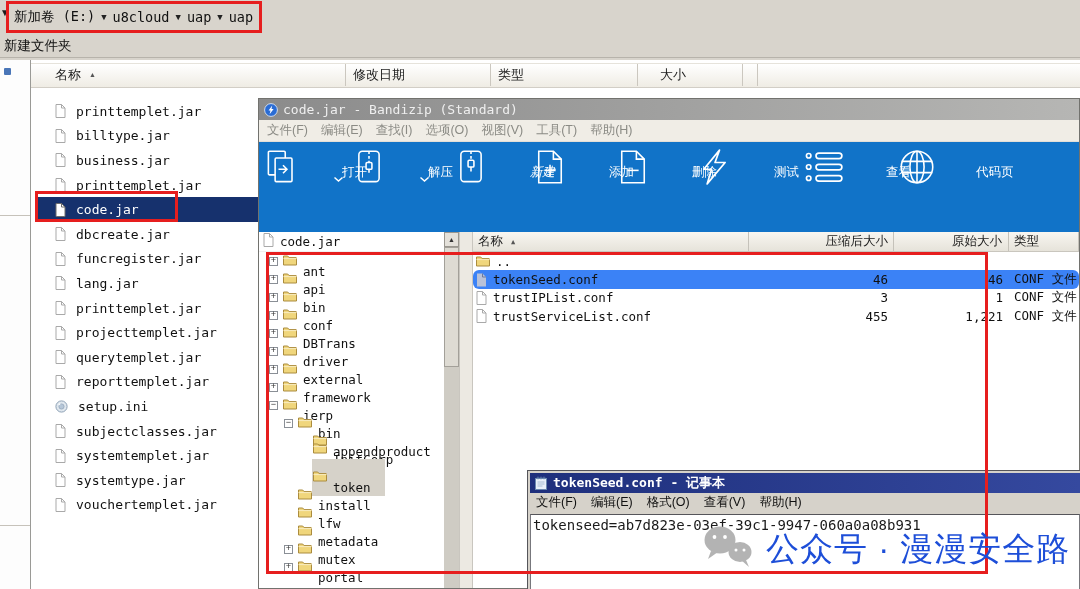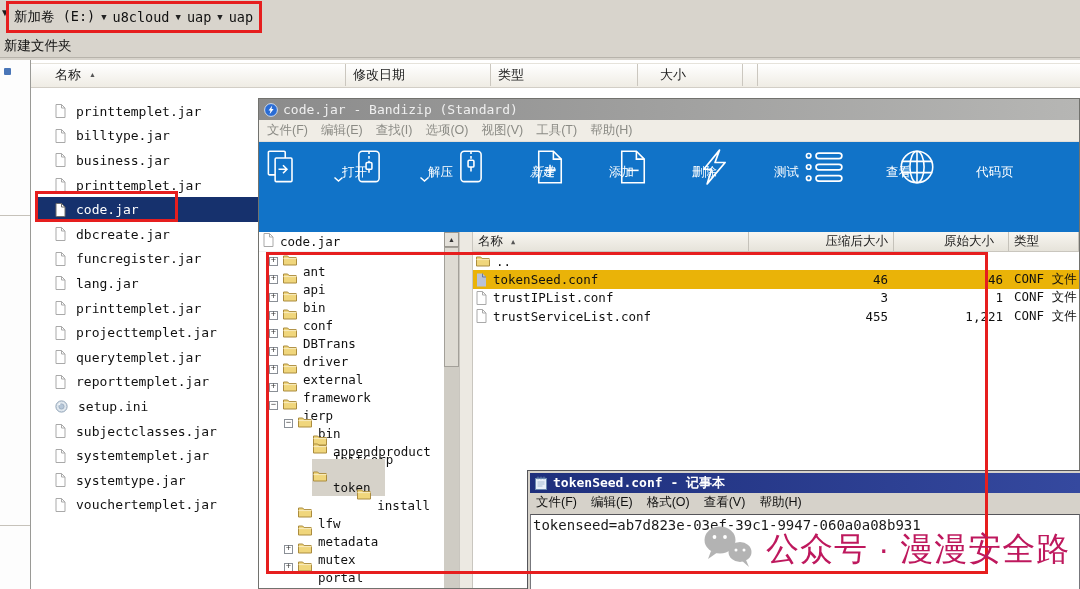--- a/index.html
+++ b/index.html
@@ -80,25 +80,25 @@
   #bz-scroll .sbtn{position:absolute;left:0;top:0;width:15px;height:15px;background:#e4e1da;
     border:1px solid #9a978f;box-sizing:border-box;font-size:7px;color:#333;text-align:center;line-height:13px;}
   #bz-scroll .sthumb{position:absolute;left:0;top:15px;width:15px;height:120px;background:#dedbd3;border:1px solid #a3a099;box-sizing:border-box;}
   #bz-split{width:12px;background:#ece9e2;border-left:1px solid #c9c6bf;border-right:1px solid #c9c6bf;}
   #bz-list{flex:1;background:#fff;display:flex;flex-direction:column;overflow:hidden;}
   .bz-lhead{height:19px;display:flex;background:linear-gradient(#f8f6f1,#e6e3da);border-bottom:1px solid #c9c6be;
     font-size:12.5px;color:#1c1c1c;align-items:center;flex:none;font-family:"DejaVu Sans Mono","Liberation Mono",monospace;}
   .lh{border-right:1px solid #c5c2ba;height:19px;display:flex;align-items:center;box-sizing:border-box;}
   .lh-name{flex:1;padding-left:5px;}
   .lh-comp{width:145px;justify-content:flex-end;padding-right:5px;}
-  .lh-orig{width:115px;justify-content:flex-end;padding-right:14px;}
+  .lh-orig{width:115px;justify-content:flex-end;padding-right:6px;}
   .lh-type{width:70px;padding-left:5px;}
   .bz-lrow{height:18.4px;display:flex;align-items:center;font-size:12.5px;color:#111;
     font-family:"DejaVu Sans Mono","Liberation Mono",monospace;flex:none;}
-  .bz-lrow.sel{background:#eab308;}
+  .bz-lrow.sel{background:#3b82f6;border-radius:6px;}
   .lc{height:100%;display:flex;align-items:center;box-sizing:border-box;}
   .lc-name{flex:1;padding-left:3px;}
   .lc-name .lic{margin-right:6px;display:flex;}
   .lc-comp{width:145px;justify-content:flex-end;padding-right:6px;}
   .lc-orig{width:115px;justify-content:flex-end;padding-right:6px;}
   .lc-type{width:70px;padding-left:5px;white-space:nowrap;}
 
   
   #notepad{position:absolute;left:527px;top:470px;width:556px;height:125px;z-index:20;
     background:#d6d2ca;border:1px solid #55555a;box-sizing:border-box;padding:2px;}
@@ -111,21 +111,21 @@
     border:1px solid #77777c;border-top-color:#55555a;
     font-family:"DejaVu Sans Mono","Liberation Mono",monospace;font-size:14px;color:#1a1a1a;
     padding:2px 0 0 2px;box-sizing:border-box;}
 
   
   .redbox{position:absolute;border:3px solid #e61e1e;z-index:50;box-sizing:border-box;}
   #rb1{left:6px;top:1px;width:256px;height:32px;}
   #rb2{left:35px;top:191px;width:143px;height:31px;}
   #rb3{left:266px;top:252px;width:722px;height:322px;}
   #watermark{position:absolute;left:702px;top:524px;z-index:60;display:flex;align-items:center;gap:12px;}
-  #watermark .wtext{font-size:33px;color:#be185d;letter-spacing:1px;white-space:pre;}
+  #watermark .wtext{font-size:33px;color:#1d4ed8;letter-spacing:1px;white-space:pre;}
 </style>
 </head>
 <body>
 
 <div id="stage" data-name="desktop">
 
   <div id="exp-top" data-name="explorer-top-bar">
     <span id="top-caret" data-name="dropdown-caret-icon">▼</span>
     <div id="breadcrumb" data-name="breadcrumb">
         <span class="crumb" data-name="breadcrumb-item">新加卷 (E:)</span>
@@ -565,21 +565,21 @@
           <div class="tnode sel" data-name="tree-node" style="padding-left: 40px; text-align: center;">
             <span class="tspace" data-name="tree-indent"></span>
             <span class="twrap" data-name="tree-node-content">
               <span data-name="folder-icon"><svg width="14" height="12" viewBox="0 0 14 12">
                   <path d="M.5,2 h4.2 l1.4,1.6 H13 a.6.6 0 0 1 .5.7 V11 H.5 z" fill="#f0d67c" stroke="#ab8c3e"></path>
                   <path d="M.5,4.6 H13.5" stroke="#f8ecc0" stroke-width="1"></path>
                 </svg></span>
               <span class="tlabel" data-name="tree-node-label">token</span>
             </span>
           </div>
-          <div class="tnode" data-name="tree-node" style="padding-left: 25px; justify-content: flex-end;">
+          <div class="tnode" data-name="tree-node" style="padding-left: 25px;">
             <span class="tspace" data-name="tree-indent"></span>
             <span class="twrap" data-name="tree-node-content">
               <span data-name="folder-icon"><svg width="14" height="12" viewBox="0 0 14 12">
                   <path d="M.5,2 h4.2 l1.4,1.6 H13 a.6.6 0 0 1 .5.7 V11 H.5 z" fill="#f0d67c" stroke="#ab8c3e"></path>
                   <path d="M.5,4.6 H13.5" stroke="#f8ecc0" stroke-width="1"></path>
                 </svg></span>
               <span class="tlabel" data-name="tree-node-label">install</span>
             </span>
           </div>
           <div class="tnode" data-name="tree-node" style="padding-left: 25px;">

